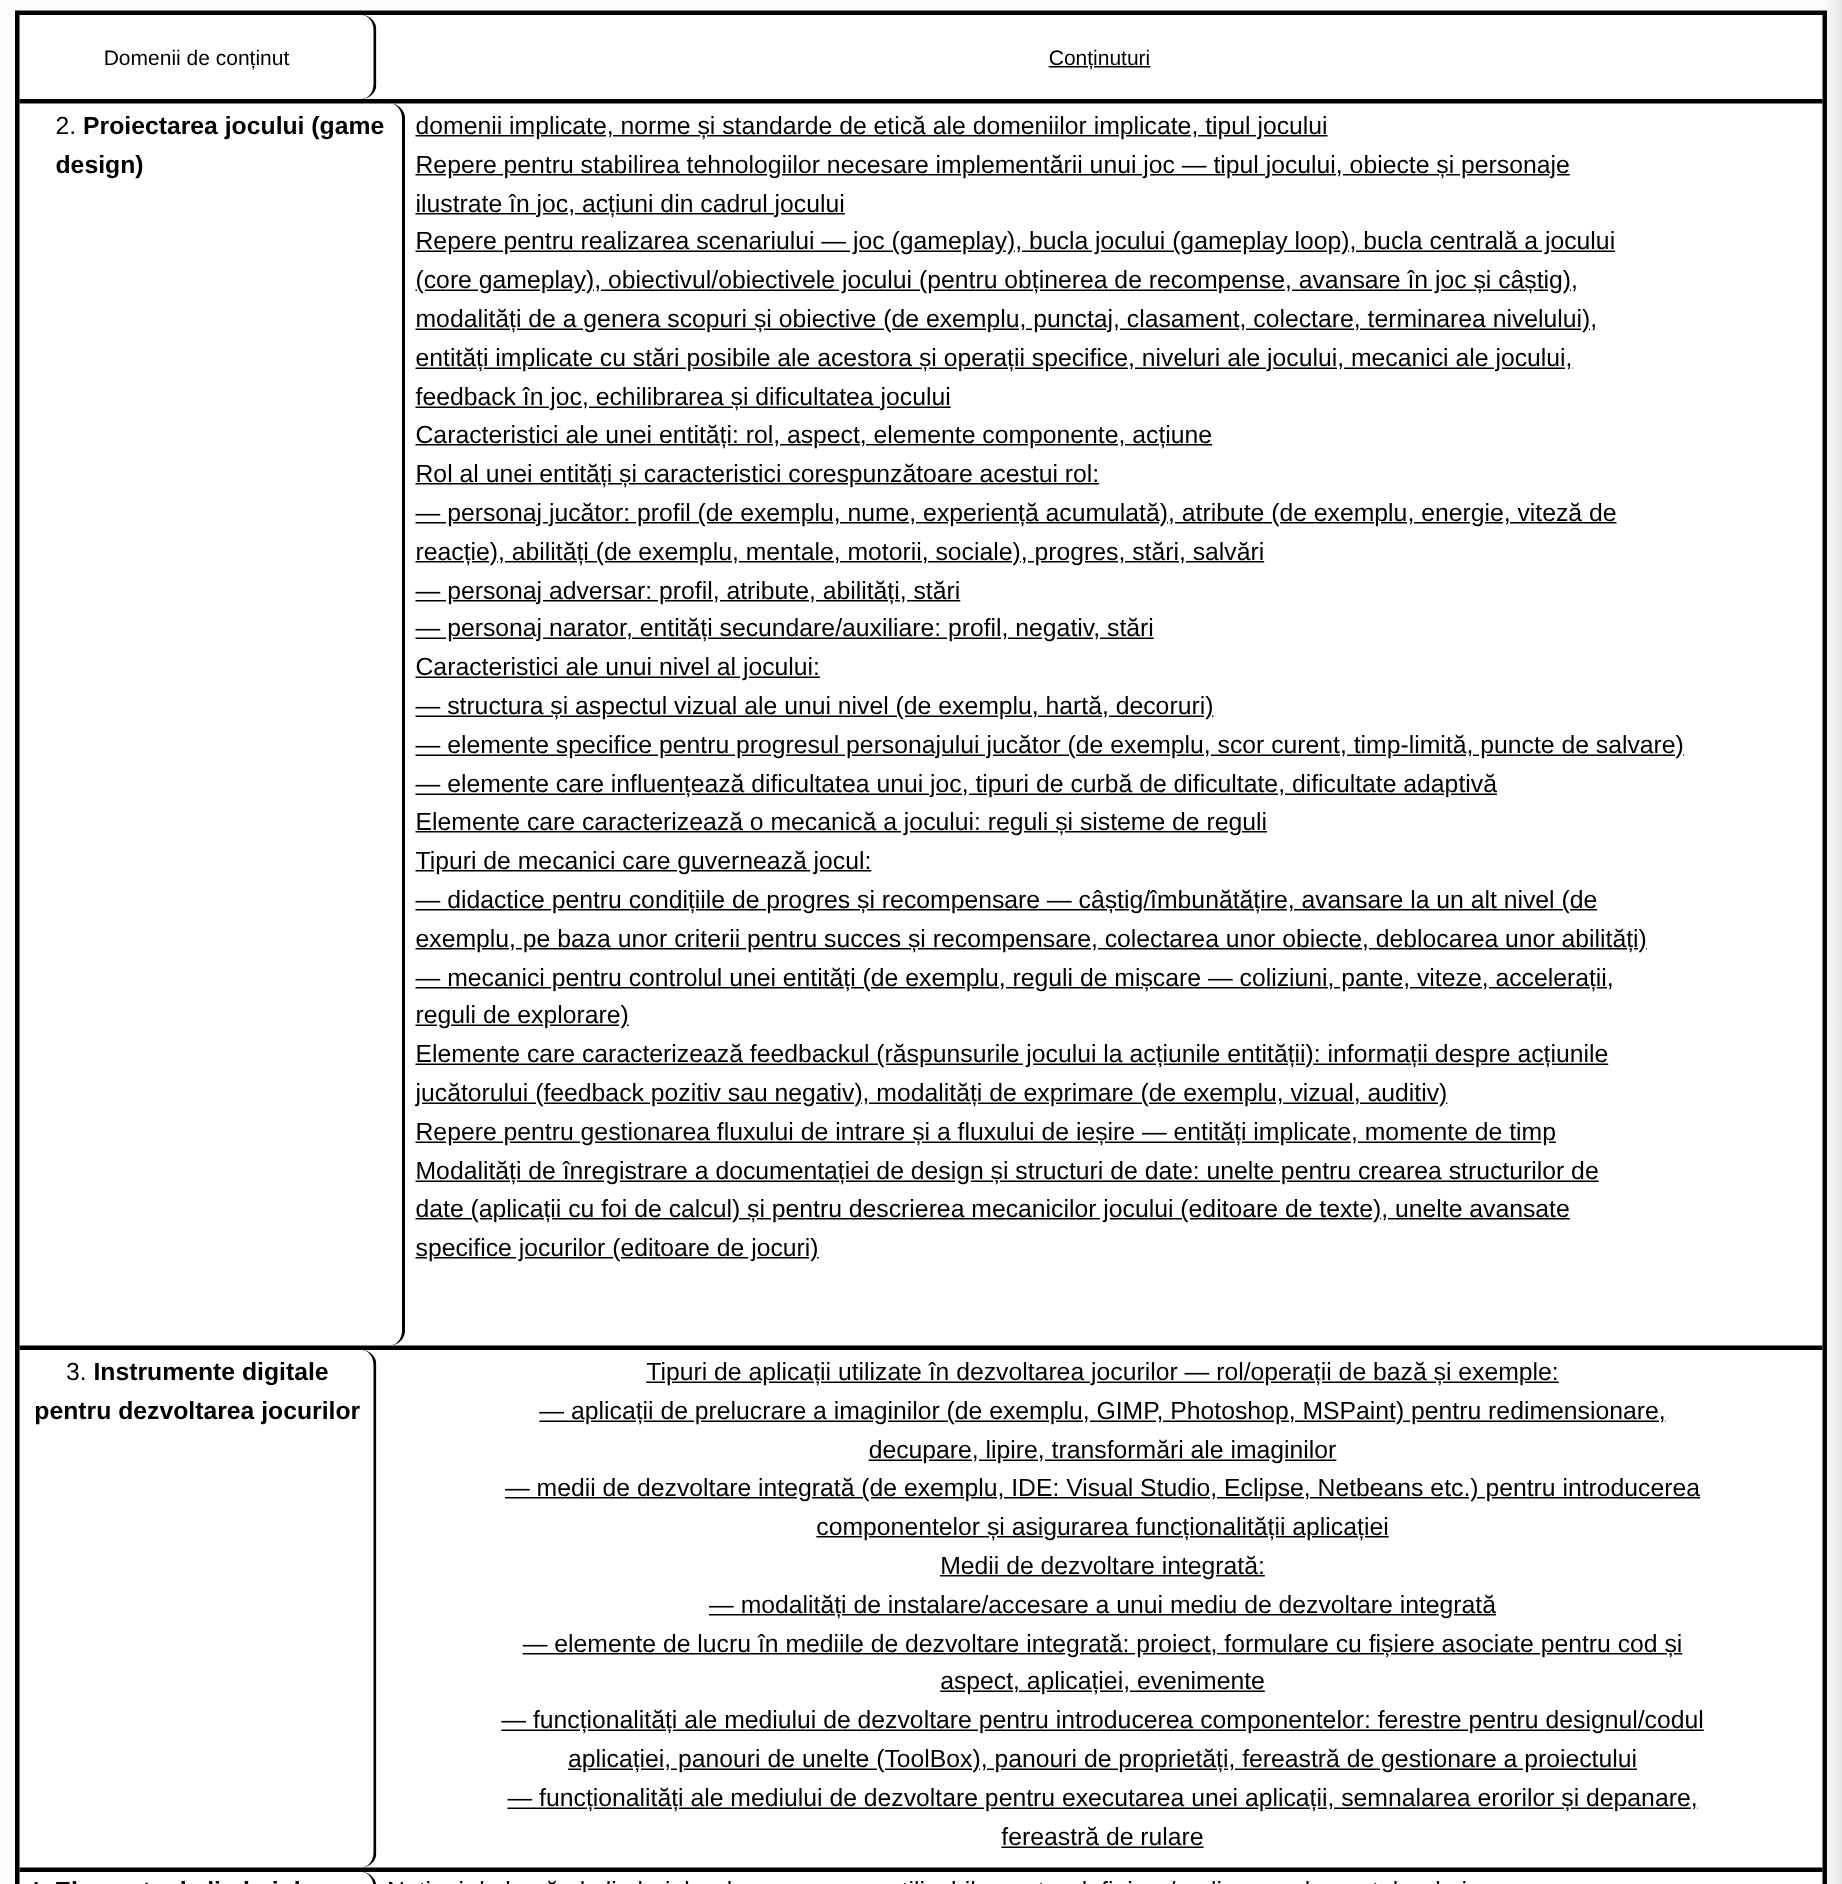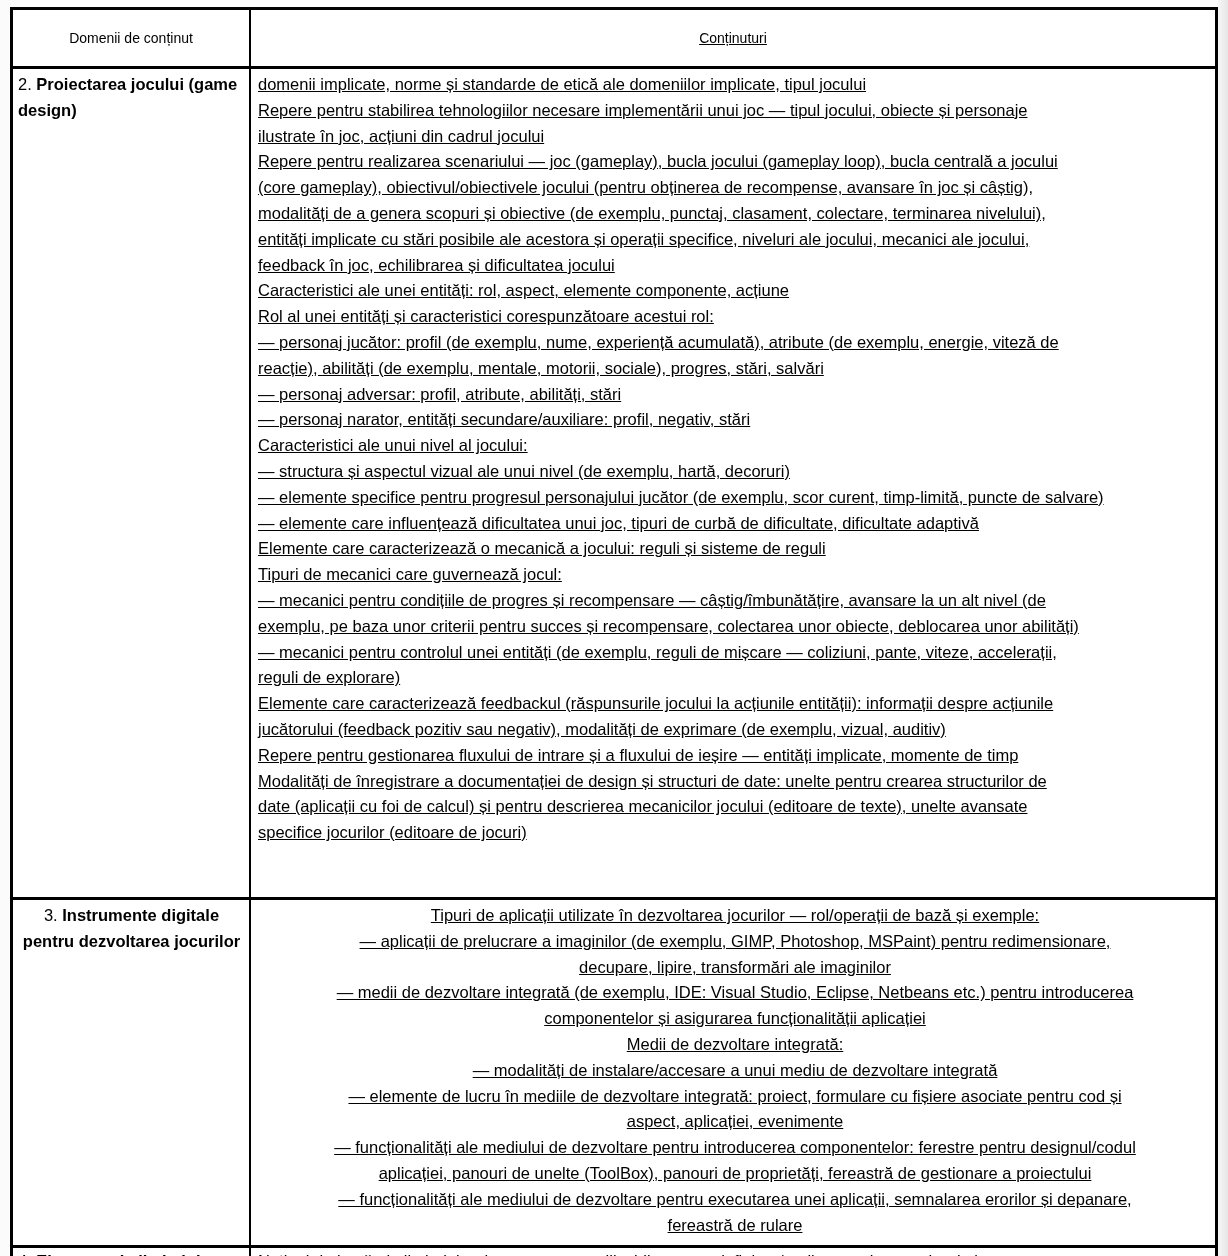--- a/index.html
+++ b/index.html
@@ -26,34 +26,35 @@
   .thead .th {
     display: flex; align-items: center; justify-content: center;
     font-size: 14px; line-height: 17px;
   }
   .rows .row { display: flex; border-bottom: 3px solid #000; }
   .rows .row:last-child { border-bottom: none; }
   .col-label {
     width: 238px; flex: 0 0 238px;
     border-right: 2px solid #000;
     box-sizing: border-box;
+    border-radius: 10px;
   }
   .col-content { flex: 1 1 auto; box-sizing: border-box; min-width: 0; text-decoration: underline; }
   .rows .col-label {
     padding: 3px 4px 0 5px;
     font-size: 16.5px; line-height: 25.8px; font-weight: bold;
   }
   .rows .col-content { padding: 3px 3px 0 7px; }
   .row-number { font-weight: normal; }
   .content-line {
     font-size: 16.5px; line-height: 25.8px;
     white-space: pre; overflow: visible;
   }
   
-  .rows .row:nth-child(1) { min-height: 828px; }
+  .rows .row:nth-child(1) { min-height: 828px; padding-left: 19px; }
   .rows .row:nth-child(2) { min-height: 345px; text-align: center; }
   .rows .row:nth-child(3) { min-height: 40px; }
   .rows .row:nth-child(3) .col-label,
   .rows .row:nth-child(3) .col-content { padding-top: 1px; }
 </style>
 </head>
 <body>
 
 <div class="page">
   <div class="doc-table">
@@ -78,21 +79,21 @@
             <div class="content-line">— personaj jucător: profil (de exemplu, nume, experiență acumulată), atribute (de exemplu, energie, viteză de</div>
             <div class="content-line">reacție), abilități (de exemplu, mentale, motorii, sociale), progres, stări, salvări</div>
             <div class="content-line">— personaj adversar: profil, atribute, abilități, stări</div>
             <div class="content-line">— personaj narator, entități secundare/auxiliare: profil, negativ, stări</div>
             <div class="content-line">Caracteristici ale unui nivel al jocului:</div>
             <div class="content-line">— structura și aspectul vizual ale unui nivel (de exemplu, hartă, decoruri)</div>
             <div class="content-line">— elemente specifice pentru progresul personajului jucător (de exemplu, scor curent, timp-limită, puncte de salvare)</div>
             <div class="content-line">— elemente care influențează dificultatea unui joc, tipuri de curbă de dificultate, dificultate adaptivă</div>
             <div class="content-line">Elemente care caracterizează o mecanică a jocului: reguli și sisteme de reguli</div>
             <div class="content-line">Tipuri de mecanici care guvernează jocul:</div>
-            <div class="content-line">— mecanici pentru condițiile de progres și recompensare — câștig/îmbunătățire, avansare la un alt nivel (de</div>
+            <div class="content-line">— didactice pentru condițiile de progres și recompensare — câștig/îmbunătățire, avansare la un alt nivel (de</div>
             <div class="content-line">exemplu, pe baza unor criterii pentru succes și recompensare, colectarea unor obiecte, deblocarea unor abilități)</div>
             <div class="content-line">— mecanici pentru controlul unei entități (de exemplu, reguli de mișcare — coliziuni, pante, viteze, accelerații,</div>
             <div class="content-line">reguli de explorare)</div>
             <div class="content-line">Elemente care caracterizează feedbackul (răspunsurile jocului la acțiunile entității): informații despre acțiunile</div>
             <div class="content-line">jucătorului (feedback pozitiv sau negativ), modalități de exprimare (de exemplu, vizual, auditiv)</div>
             <div class="content-line">Repere pentru gestionarea fluxului de intrare și a fluxului de ieșire — entități implicate, momente de timp</div>
             <div class="content-line">Modalități de înregistrare a documentației de design și structuri de date: unelte pentru crearea structurilor de</div>
             <div class="content-line">date (aplicații cu foi de calcul) și pentru descrierea mecanicilor jocului (editoare de texte), unelte avansate</div>
             <div class="content-line">specifice jocurilor (editoare de jocuri)</div>
           </div>

